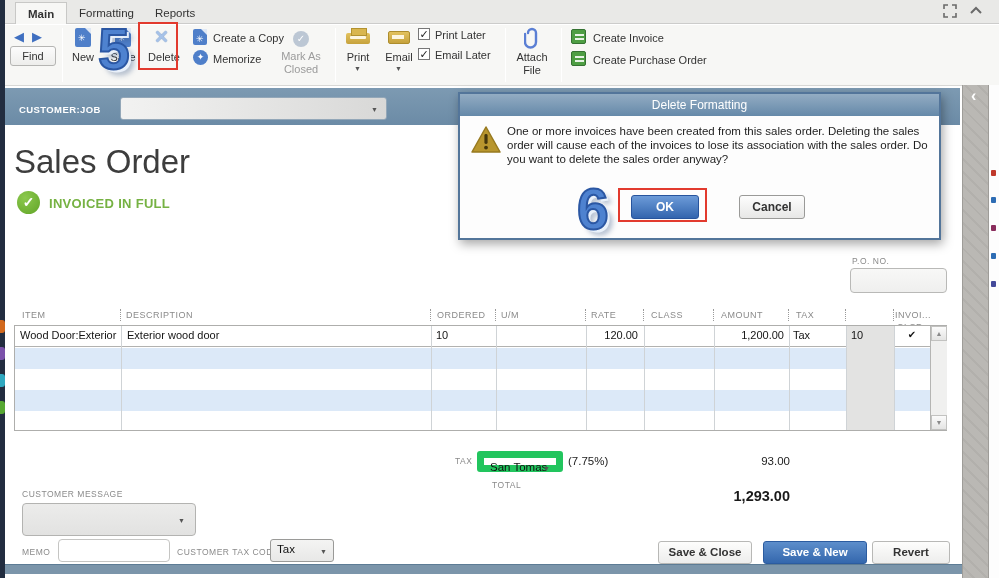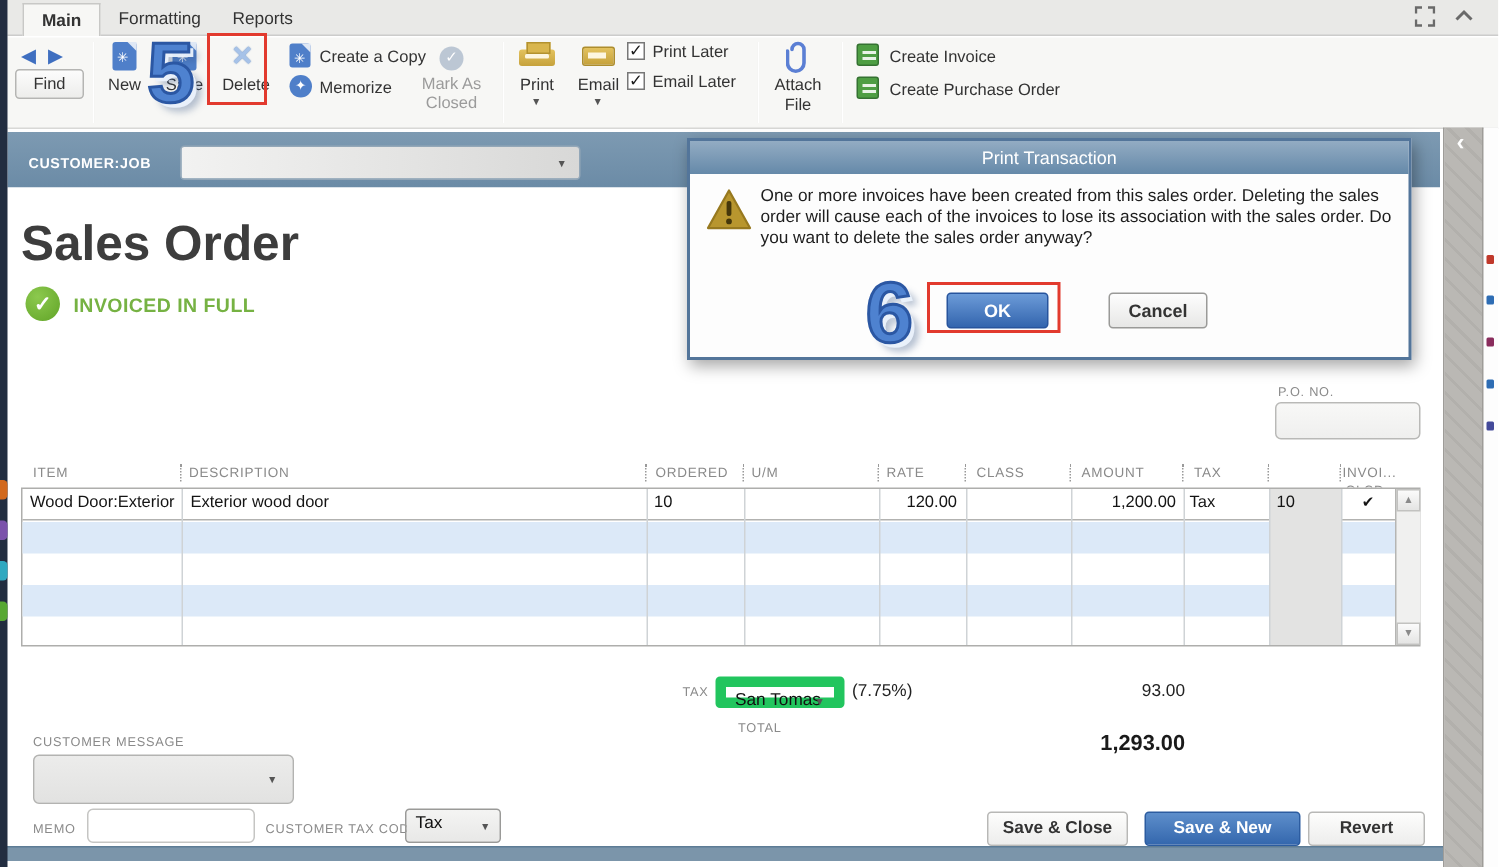--- a/index.html
+++ b/index.html
@@ -39,21 +39,21 @@
   .ledger-icon { position:absolute; width:15px; height:15px; background:#4e9e43; border:1px solid #357232; border-radius:2px; }
   .ledger-icon::after { content:""; position:absolute; left:3px; top:4px; width:9px; height:2px; background:#e8f3e6; box-shadow:0 4px 0 #e8f3e6; }
 
   
   .header-bar { position:absolute; left:5px; top:88px; width:955px; height:37px; background:linear-gradient(#7d9ab2,#6b8ba6); }
   .cj-label { position:absolute; left:14px; top:16px; font-size:9.5px; font-weight:700; color:#fff; letter-spacing:.4px; }
   .cj-combo { position:absolute; left:115px; top:9px; width:267px; height:23px; background:linear-gradient(90deg,#f2f2f1 0%,#e4e4e3 55%,#d8d8d7 100%); border:1px solid #93a7b8; border-radius:3px; }
   .cj-combo .dd-arrow { right:8px; top:8px; }
 
   .main-area { position:absolute; left:5px; top:125px; width:955px; height:439px; background:#fff; }
-  .page-title { position:absolute; left:9px; top:18px; font-size:33px; color:#3d3d3d; font-weight:700; }
+  .page-title { position:absolute; left:9px; top:18px; font-size:33px; color:#3d3d3d; font-weight:400; }
   .badge-circle { position:absolute; left:12px; top:66px; width:23px; height:23px; border-radius:50%; background:radial-gradient(circle at 35% 30%,#8cc94e,#61a427); color:#fff; font-size:14px; font-weight:700; text-align:center; line-height:23px; }
   .badge-text { position:absolute; left:44px; top:71px; font-size:13px; font-weight:700; color:#76b243; letter-spacing:.3px;text-align:center; }
 
   .small-label { font-size:8.5px; color:#8a8a8a; letter-spacing:.5px; }
   .po-label { position:absolute; left:847px; top:131px; }
   .po-box { position:absolute; left:845px; top:143px; width:97px; height:25px; background:linear-gradient(#f8f8f7,#efefee); border:1px solid #b9b9b7; border-radius:4px; }
 
   
   .grid-head { position:absolute; left:9px; top:183px; width:933px; height:16px; }
   .gh { position:absolute; top:2px; font-size:9px; color:#8a8a8a; letter-spacing:.5px; }
@@ -287,21 +287,21 @@
   </div>
   <div class="right-sliver">
     <span class="speck" style="left:2px;top:85px;background:#c0392b;"></span>
     <span class="speck" style="left:2px;top:112px;background:#2e6db4;"></span>
     <span class="speck" style="left:2px;top:140px;background:#8a2d5d;"></span>
     <span class="speck" style="left:2px;top:168px;background:#2e6db4;"></span>
     <span class="speck" style="left:2px;top:196px;background:#444a9a;"></span>
   </div>
 
   <div class="dialog">
-    <div class="dialog-title">Print Transaction</div>
+    <div class="dialog-title">Delete Formatting</div>
     <div style="position:absolute;left:11px;top:32px;">
       <svg width="30" height="28" viewBox="0 0 30 28">
         <polygon points="15,1 29,26 1,26" fill="#b8962e" stroke="#97791f" stroke-width="1.5" stroke-linejoin="round"></polygon>
         <rect x="13.4" y="8" width="3.2" height="10" rx="1.4" fill="#45370b"></rect>
         <circle cx="15" cy="21.6" r="1.9" fill="#45370b"></circle>
       </svg>
     </div>
     <div class="dialog-msg">One or more invoices have been created from this sales order. Deleting the sales order will cause each of the invoices to lose its association with the sales order. Do you want to delete the sales order anyway?</div>
     <div class="dlg-btn dlg-ok">OK</div>
     <div class="dlg-btn dlg-cancel">Cancel</div>

